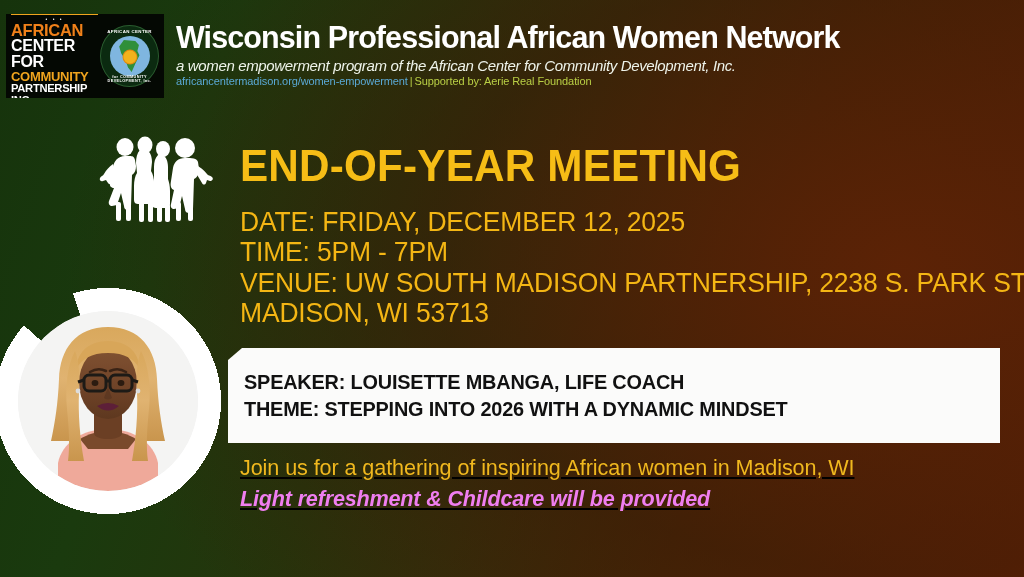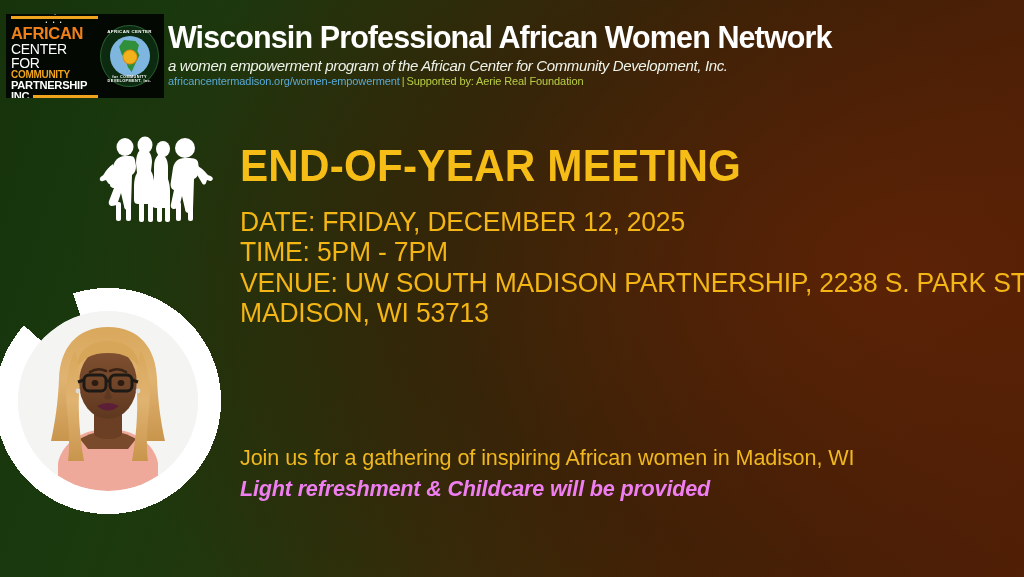--- a/index.html
+++ b/index.html
@@ -39,22 +39,22 @@
   }
   .logo-tag {
     font-size:5.2px; color:#ffffff; font-style:italic; letter-spacing:.1px;
     text-align:center; margin-bottom:1.5px;
   }
   .logo-rule {
     height:2.4px; background:#f0a41e; width:100%; margin-bottom:1.5px;
   }
   .logo-dots { text-align:center; font-size:5px; color:#ffffff; letter-spacing:2px; line-height:4px; margin-bottom:1px;}
   .logo-w1 { font-size:16.5px; font-weight:bold; color:#f0811a; letter-spacing:-0.3px; }
-  .logo-w2 { font-size:14px; font-weight:normal; color:#ffffff; letter-spacing:-0.3px; }
-  .logo-w3 { font-size:10px; font-weight:bold; color:#f0a41e; letter-spacing:-0.3px; }
+  .logo-w2 { font-size:16px; font-weight:bold; color:#ffffff; letter-spacing:-0.3px; }
+  .logo-w3 { font-size:13px; font-weight:bold; color:#f0a41e; letter-spacing:-0.3px; }
   .logo-w4 { font-size:11.2px; font-weight:bold; color:#ffffff; letter-spacing:-0.3px; }
   .logo-w5row { display:flex; align-items:center; gap:1px; }
   .logo-w5 { font-size:11.2px; font-weight:bold; color:#ffffff; letter-spacing:-0.3px; }
   .logo-rule2 { height:2.4px; background:#f0a41e; flex:1; }
 
   .seal {
     position:relative; width:62px; height:62px; margin-left:2px;
     border-radius:50%;
     background:#0b2a10;
     border:1px solid #2a5c2f;
@@ -77,21 +77,21 @@
     box-shadow:0 0 0 1px #e08a10;
   }
   .seal-text-top, .seal-text-bot {
     position:absolute; left:0; right:0; text-align:center;
     font-size:4.4px; font-weight:bold; color:#ffffff; letter-spacing:.4px;
   }
   .seal-text-top { top:3px; }
   .seal-text-bot { bottom:3px; font-size:3.8px; }
 
   .header-text {
-    position:absolute; left:168px; top:22px; width:846px;
+    position:absolute; left:176px; top:22px; width:846px;
   }
   .org-title {
     font-size:30.5px; font-weight:bold; color:#ffffff;
     letter-spacing:-0.9px; line-height:1.04; white-space:nowrap;
   }
   .org-sub {
     font-size:15px; font-style:italic; color:#eef3ea;
     letter-spacing:-0.35px; line-height:1.25; margin-top:3px; white-space:nowrap;
   }
   .org-links {
@@ -145,21 +145,21 @@
             mask: radial-gradient(circle at 50% 50%, transparent 0 89px, #000 89px 113px, transparent 113px);
   }
   .photo {
     position:absolute; left:24px; top:24px; width:180px; height:180px;
     border-radius:50%; overflow:hidden; background:#f2f2f2;
   }
   .photo svg { display:block; width:180px; height:180px; }
 
   
   .footer {
-    position:absolute; left:240px; top:444px; width:780px;
+    position:absolute; left:240px; top:454px; width:780px;text-decoration:underline;
   }
   .footer-join {
     font-size:22.5px; color:#f0b81e; letter-spacing:-0.1px; line-height:1.25;
     white-space:nowrap;
     transform:scaleX(0.96); transform-origin:left center;
   }
   .footer-note {
     margin-top:3px;
     font-size:22.5px; font-weight:bold; font-style:italic;
     color:#ef7ef0; letter-spacing:-0.2px; line-height:1.25; white-space:nowrap;
@@ -237,20 +237,24 @@
 
   <div class="main-title">END-OF-YEAR MEETING</div>
 
   <div class="details">
     <div>DATE: FRIDAY, DECEMBER 12, 2025</div>
     <div>TIME: 5PM - 7PM</div>
     <div>VENUE: UW SOUTH MADISON PARTNERSHIP, 2238 S. PARK ST,</div>
     <div>MADISON, WI 53713</div>
   </div>
 
+  <div class="speaker-box">
+    <div class="speaker-line">SPEAKER: LOUISETTE MBANGA, LIFE COACH</div>
+    <div class="speaker-line">THEME: STEPPING INTO 2026 WITH A DYNAMIC MINDSET</div>
+  </div>
 
   <div class="portrait-wrap">
     <div class="ring"></div>
     <div class="photo">
       <svg viewBox="0 0 180 180" xmlns="http://www.w3.org/2000/svg" aria-hidden="true">
         <defs>
           <linearGradient id="hairG" x1="0" y1="0" x2="0" y2="1">
             <stop offset="0%" stop-color="#d9a85c"></stop>
             <stop offset="45%" stop-color="#e0b371"></stop>
             <stop offset="100%" stop-color="#c9954d"></stop>

